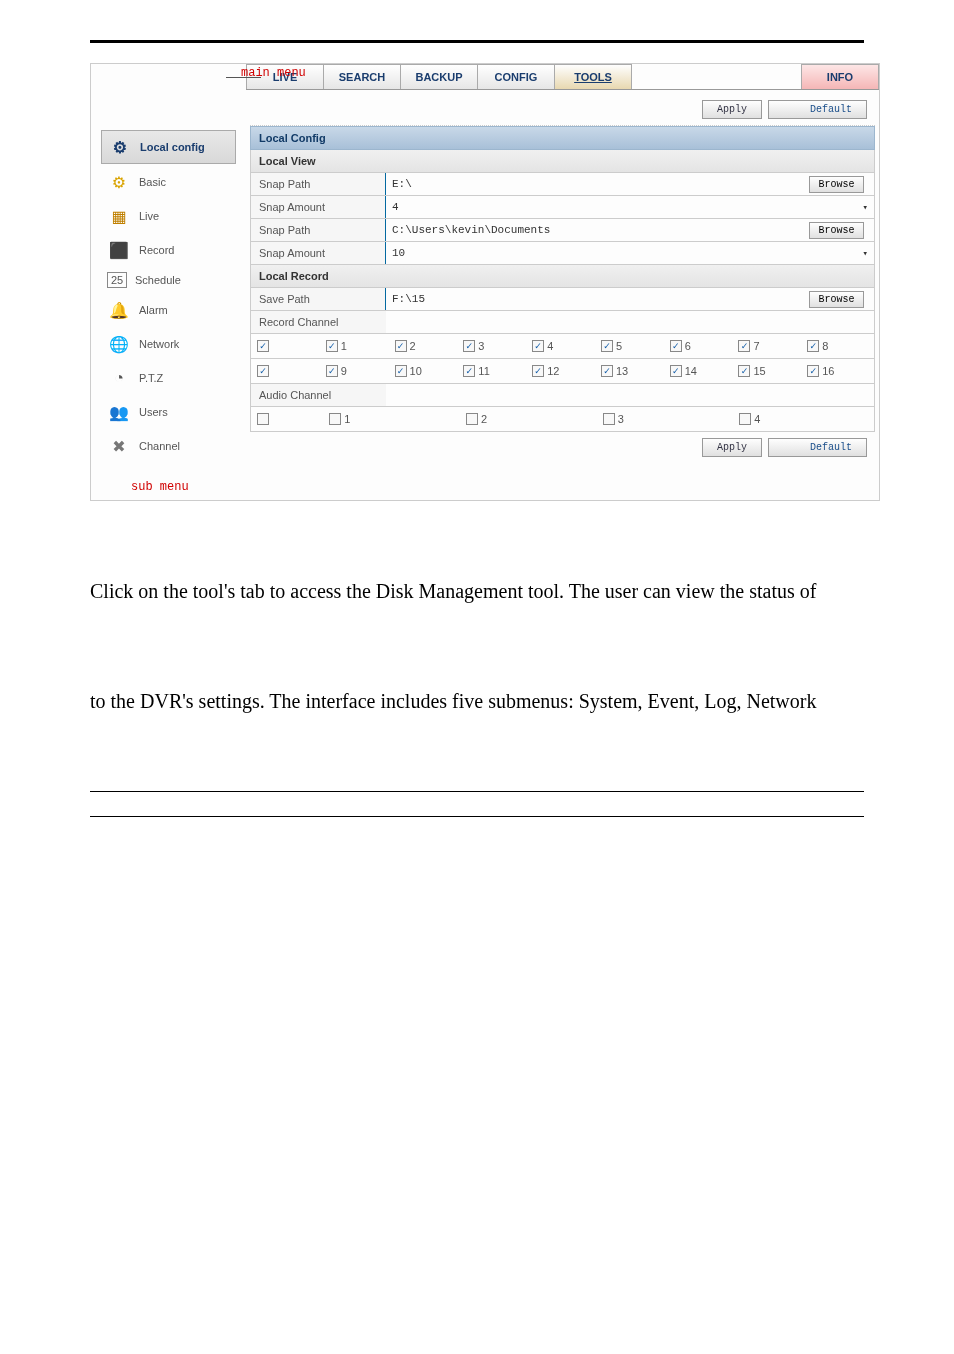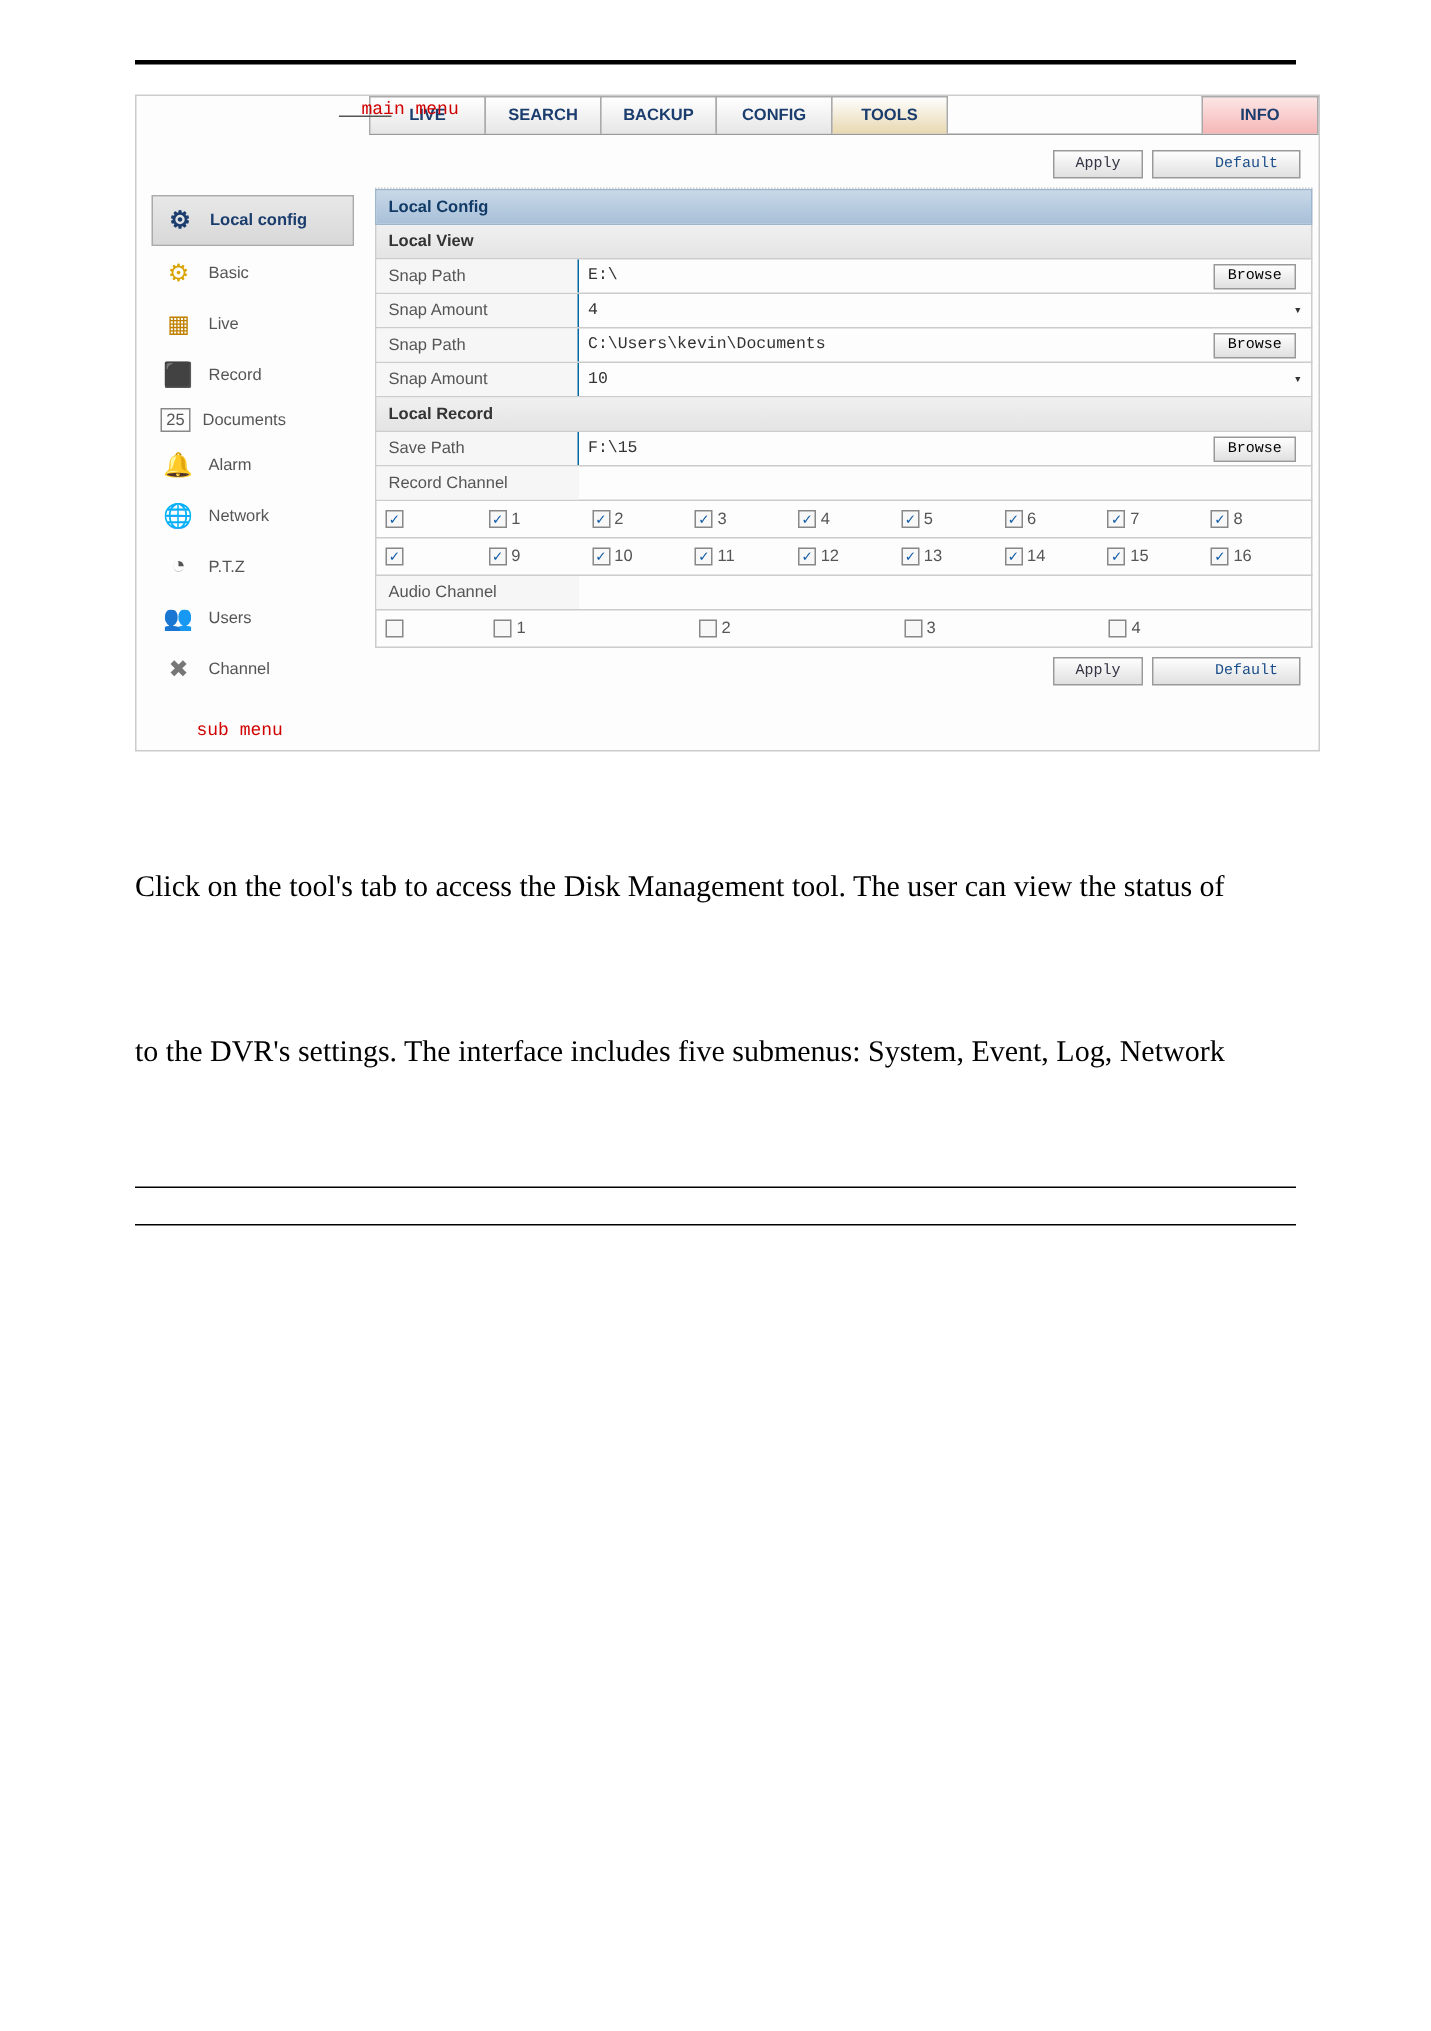--- a/index.html
+++ b/index.html
@@ -77,21 +77,21 @@
     padding: 6px 4px;
     font-weight: bold;
     color: #1a3d6e;
     border: 1px solid #aaa;
     border-bottom: none;
     background: linear-gradient(#ffffff, #e6e6e6);
     margin-right: -1px;
     cursor: pointer;
     font-size: 11px;
   }
-  .tab.active { background: linear-gradient(#fefefe,#e8d8b0); }
+  .tab.active { background: linear-gradient(#fefefe,#e8d8b0); text-decoration: underline; }
   .tab.info { background: linear-gradient(#fde6e6,#f5b6b6); margin-left: auto; margin-right: 0; }
   .btn-row {
     display: flex;
     justify-content: flex-end;
     gap: 6px;
     padding: 6px 8px;
   }
   .small-btn {
     background: linear-gradient(#fefefe,#e0e0e0);
     border: 1px solid #999;
@@ -232,21 +232,21 @@
         <div class="nav-item">
           <span class="nav-icon" style="color:#c08000;">▦</span>
           <span>Live</span>
         </div>
         <div class="nav-item">
           <span class="nav-icon" style="color:#c08000;">⬛</span>
           <span>Record</span>
         </div>
         <div class="nav-item">
           <span class="nav-icon" style="border:1px solid #888;font-size:11px;width:20px;height:16px;">25</span>
-          <span>Documents</span>
+          <span>Schedule</span>
         </div>
         <div class="nav-item">
           <span class="nav-icon" style="color:#c00000;">🔔</span>
           <span>Alarm</span>
         </div>
         <div class="nav-item">
           <span class="nav-icon" style="color:#2a6ab0;">🌐</span>
           <span>Network</span>
         </div>
         <div class="nav-item">

